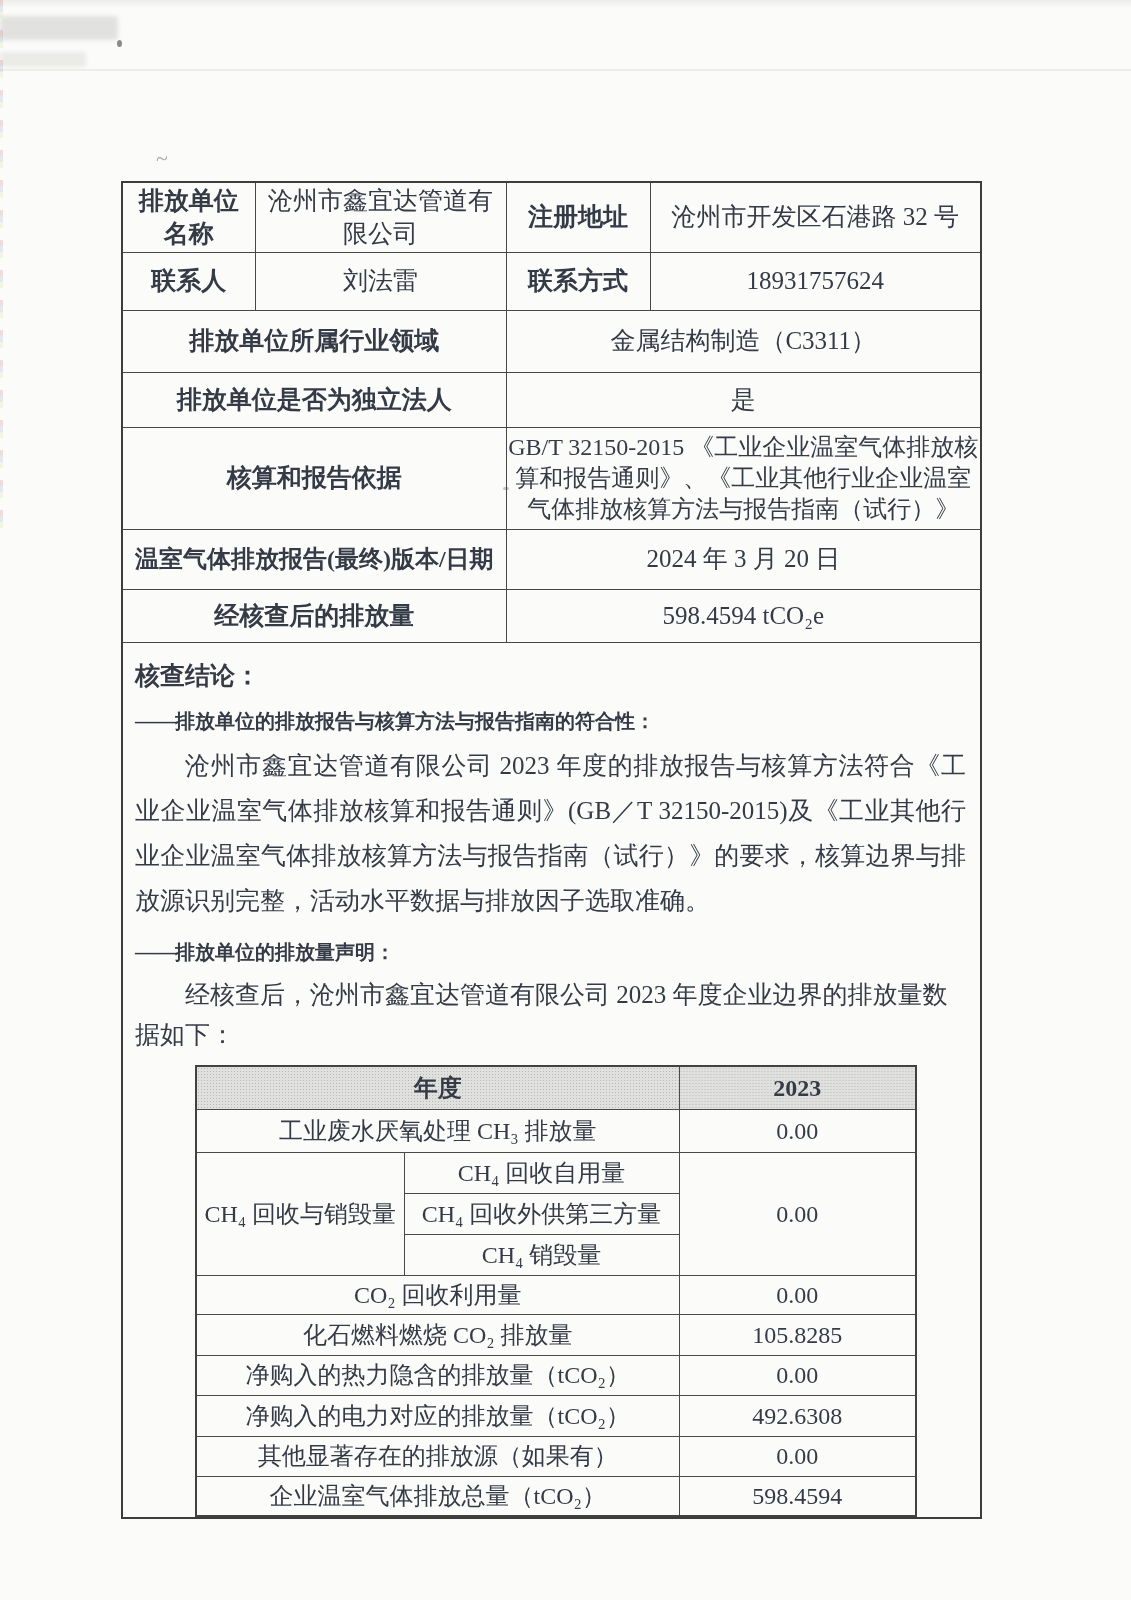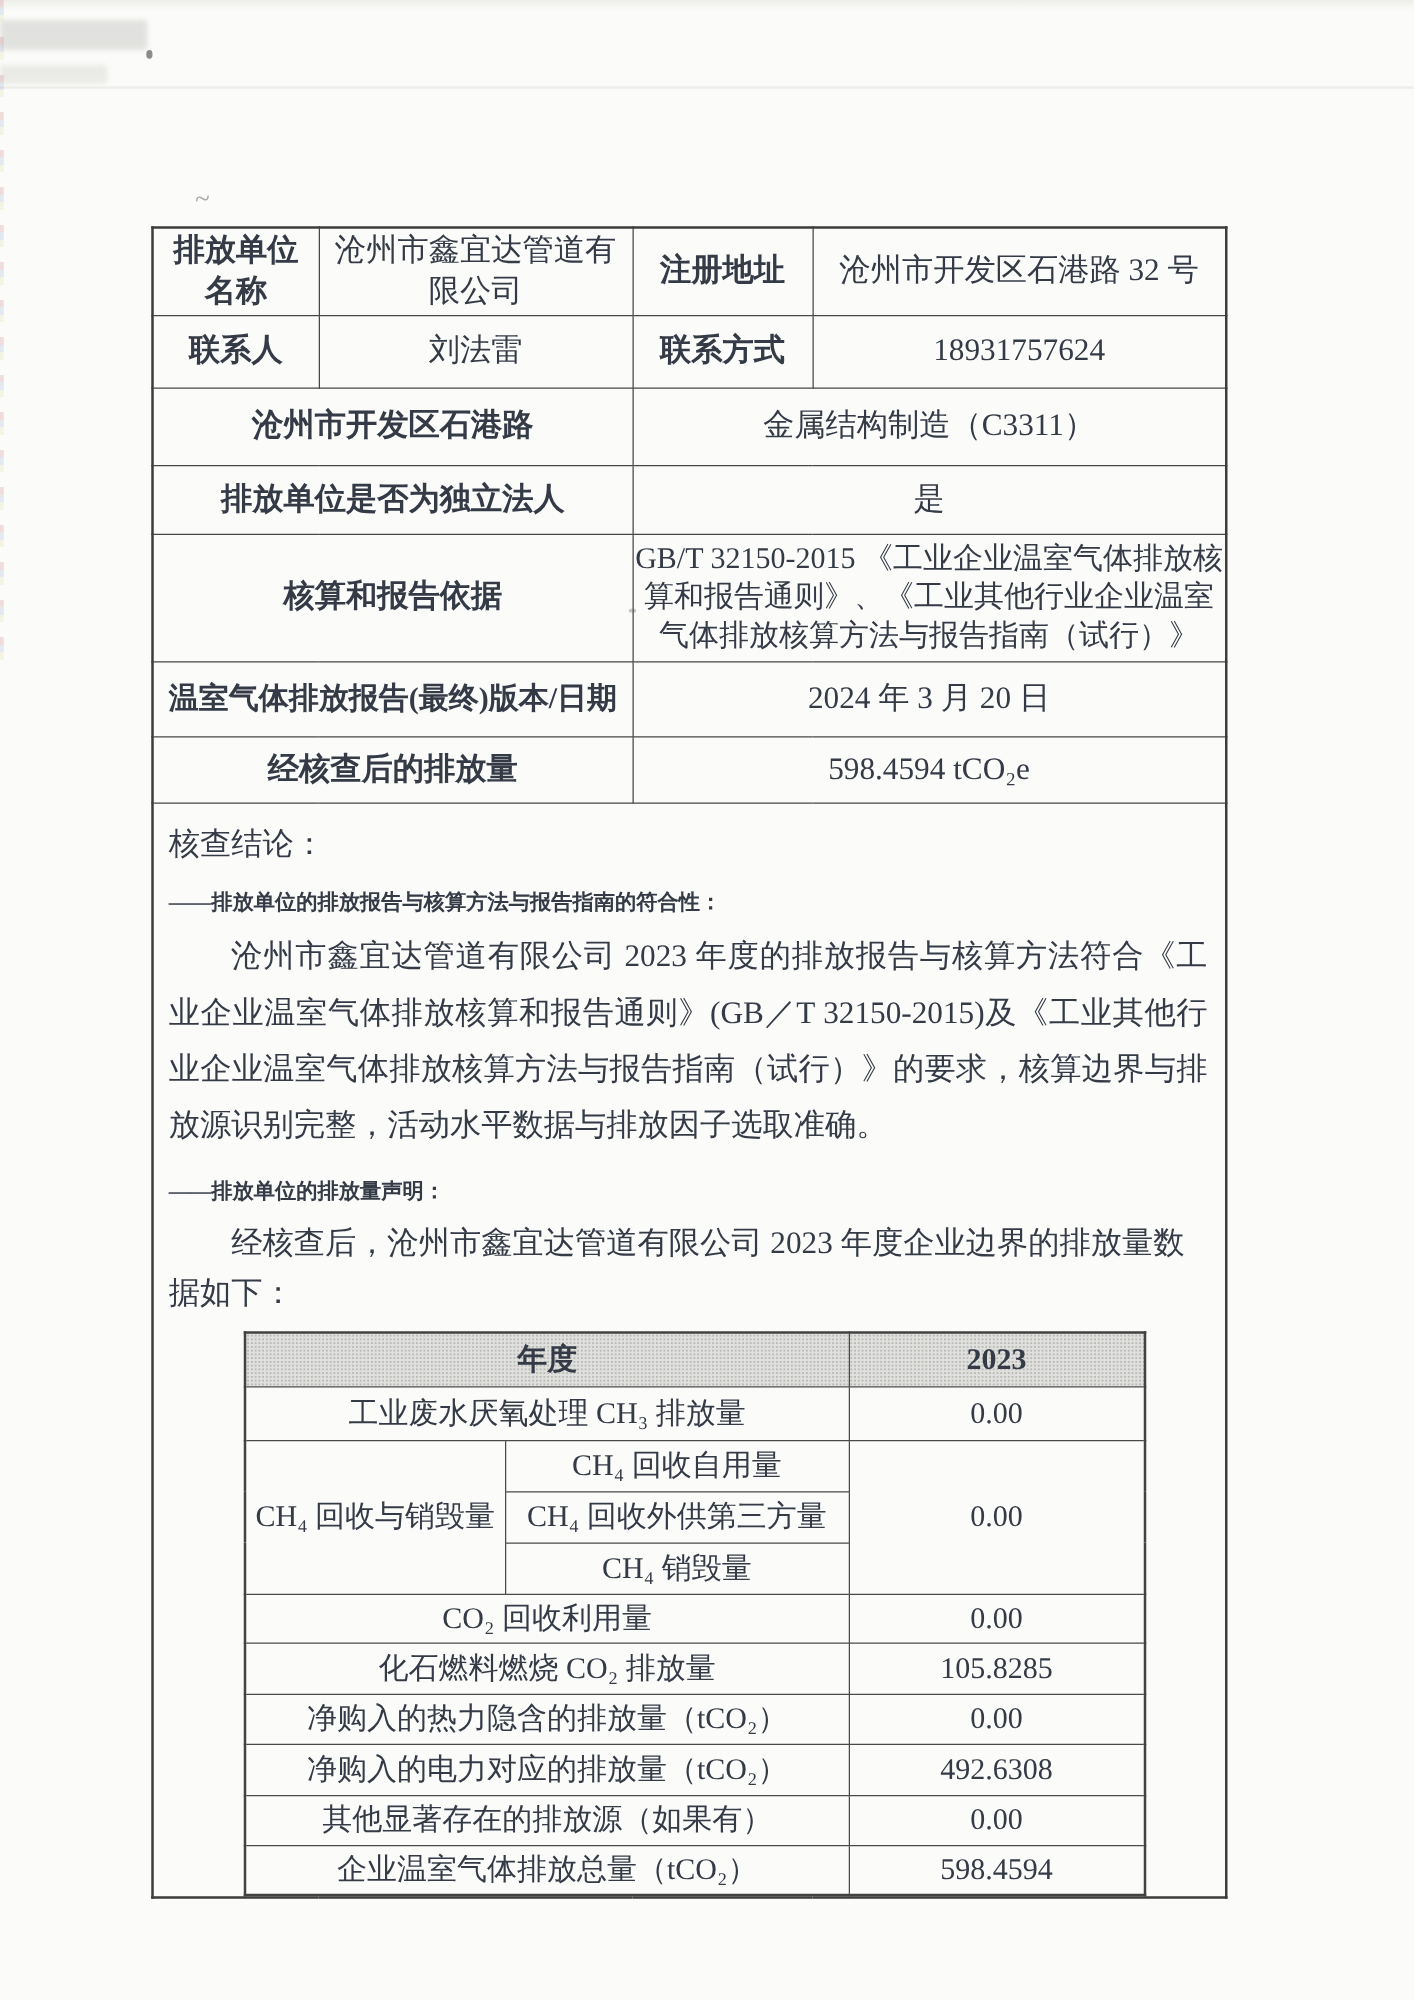--- a/index.html
+++ b/index.html
@@ -54,22 +54,22 @@
   }
   .info-table td.lbl{font-weight:bold;}
   .info-table td.nowrap{white-space:nowrap;font-size:24px;padding:2px 2px;}
   .info-table td.basis-val{font-size:24px;line-height:31px;padding:4px 0;}
   
   td.bigcell{
     text-align:left !important;
     vertical-align:top !important;
     padding:14px 14px 0 12px !important;
   }
-  .concl-heading{font-size:25px;font-weight:normal;line-height:33px;margin:2px 0 0 0;}
-  .concl-bullet{font-size:17px;font-weight:bold;line-height:33px;margin:13px 0 0 0;}
+  .concl-heading{font-size:25px;font-weight:bold;line-height:33px;margin:2px 0 0 0;}
+  .concl-bullet{font-size:20px;font-weight:bold;line-height:33px;margin:13px 0 0 0;}
   .concl-para{
     font-size:25px;line-height:45px;margin:5px 0 0 0;
     text-indent:2em;text-align:justify;text-align-last:left;
   }
   .concl-para-lead{
     font-size:25px;line-height:40px;margin:6px 0 0 0;text-indent:2em;
   }
   
   .emission-table{
     width:720px;margin:10px 0 0 60px;
@@ -117,21 +117,21 @@
       <td class="lbl">注册地址</td>
       <td>沧州市开发区石港路 32 号</td>
     </tr>
     <tr style="height:58px">
       <td class="lbl">联系人</td>
       <td>刘法雷</td>
       <td class="lbl">联系方式</td>
       <td>18931757624</td>
     </tr>
     <tr style="height:62px">
-      <td class="lbl" colspan="2">沧州市开发区石港路</td>
+      <td class="lbl" colspan="2">排放单位所属行业领域</td>
       <td colspan="2">金属结构制造（C3311）</td>
     </tr>
     <tr style="height:55px">
       <td class="lbl" colspan="2">排放单位是否为独立法人</td>
       <td colspan="2">是</td>
     </tr>
     <tr style="height:95px">
       <td class="lbl" colspan="2">核算和报告依据</td>
       <td colspan="2" class="basis-val">GB/T 32150-2015 《工业企业温室气体排放核算和报告通则》、《工业其他行业企业温室气体排放核算方法与报告指南（试行）》</td>
     </tr>

